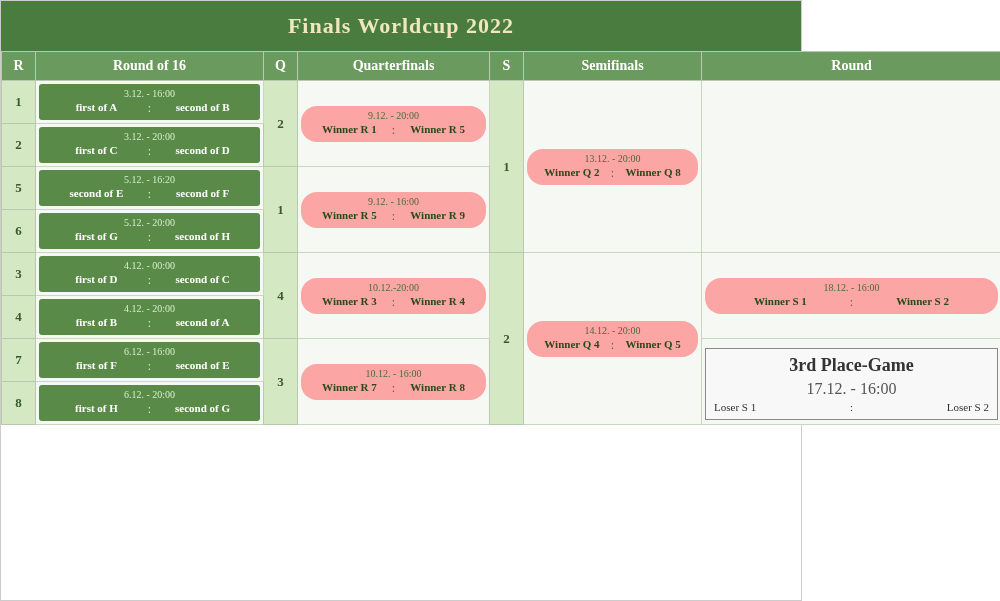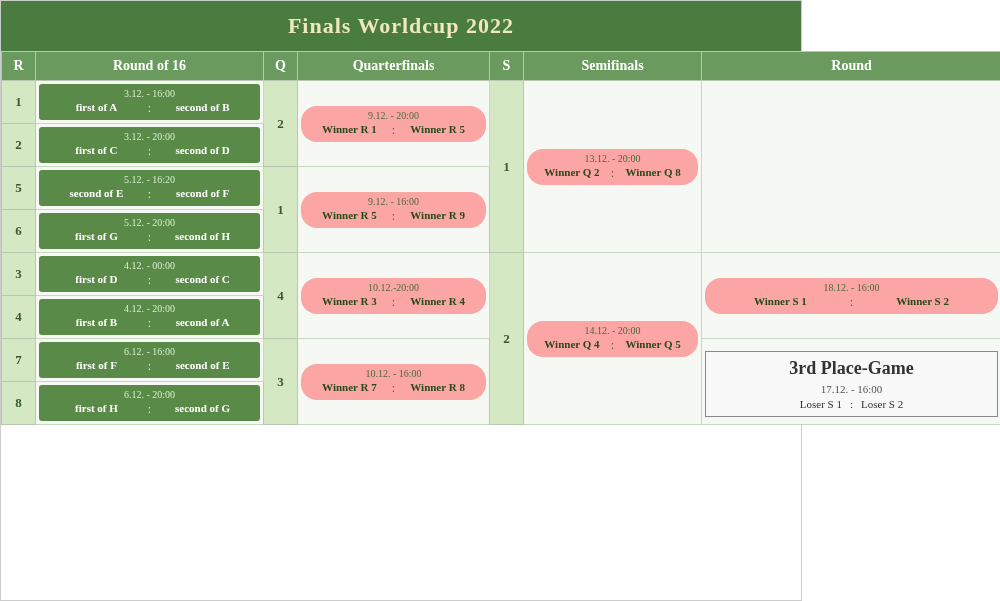--- a/index.html
+++ b/index.html
@@ -122,29 +122,28 @@
       color: #333;
       font-size: 11px;
     }
     .third-place-box .tp-title {
       font-weight: bold;
       font-size: 18px;
       margin-bottom: 4px;
       color: #333;
     }
     .third-place-box .tp-time {
-      font-size: 11px;
+      font-size: 16px;
       margin-bottom: 3px;
       color: #555;
     }
     .third-place-box .tp-teams {
       display: flex;
-      justify-content: center;
+      justify-content: space-between;
       align-items: center;
-      gap: 8px;
       font-size: 11px;
       color: #333;
     }
 
     td { font-size: 12px; }
 
     .rowspan-match {
       vertical-align: middle;
     }
   </style>

